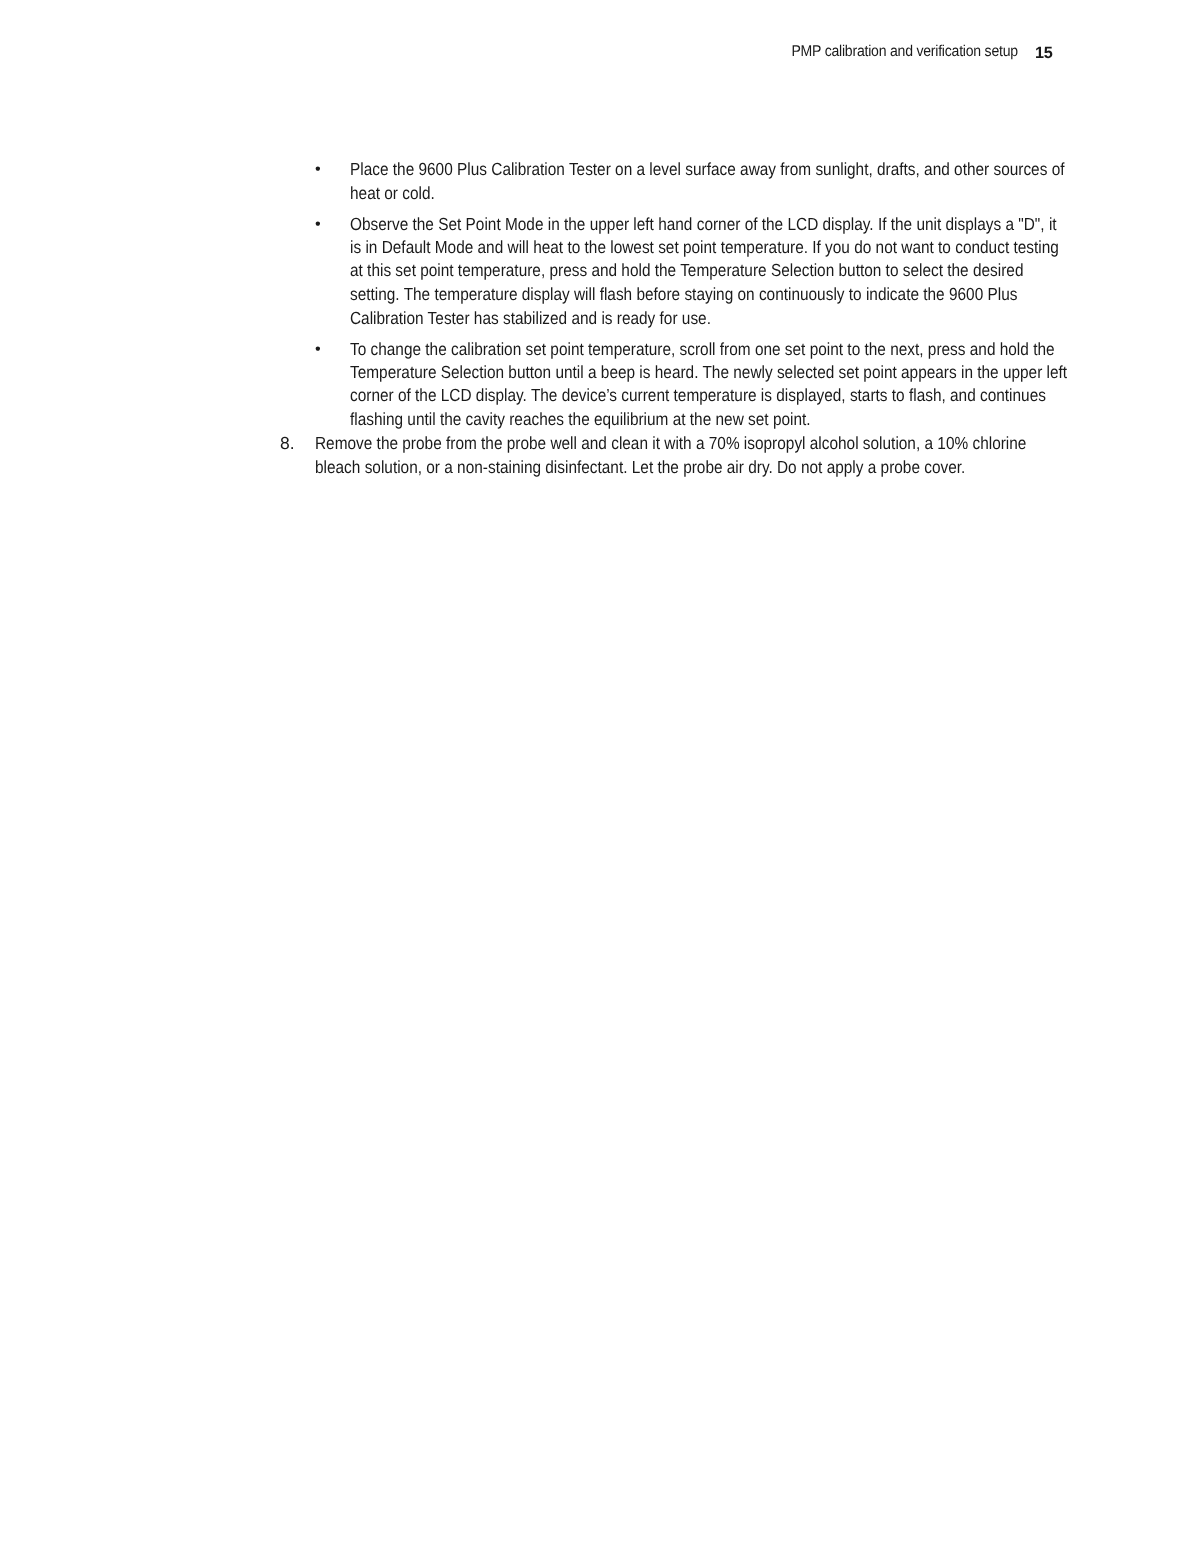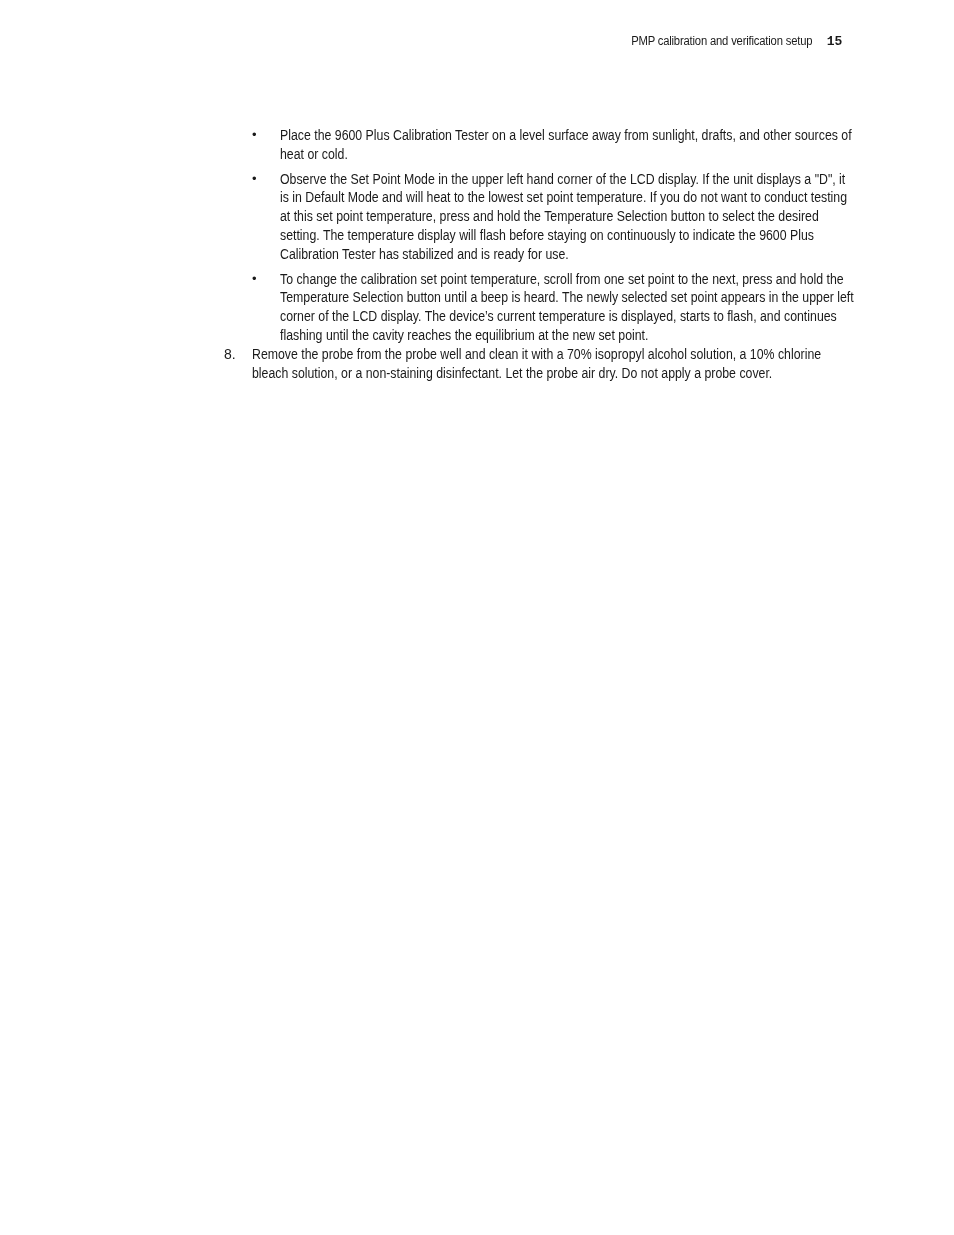--- a/index.html
+++ b/index.html
@@ -26,21 +26,20 @@
     }
     .page-header .section-title {
       font-family: "Liberation Sans", sans-serif;
       transform: scaleX(0.9);
       transform-origin: right center;
     }
     .page-header .page-number {
       font-weight: bold;
       margin-left: 14px;
       font-size: 13px;
-      font-family: Liberation Mono, monospace;
     }
     .content {
       position: absolute;
       left: 224px;
       top: 126px;
       width: 630px;
       font-size: 14px;
       line-height: 18.8px;
     }
     .text {

